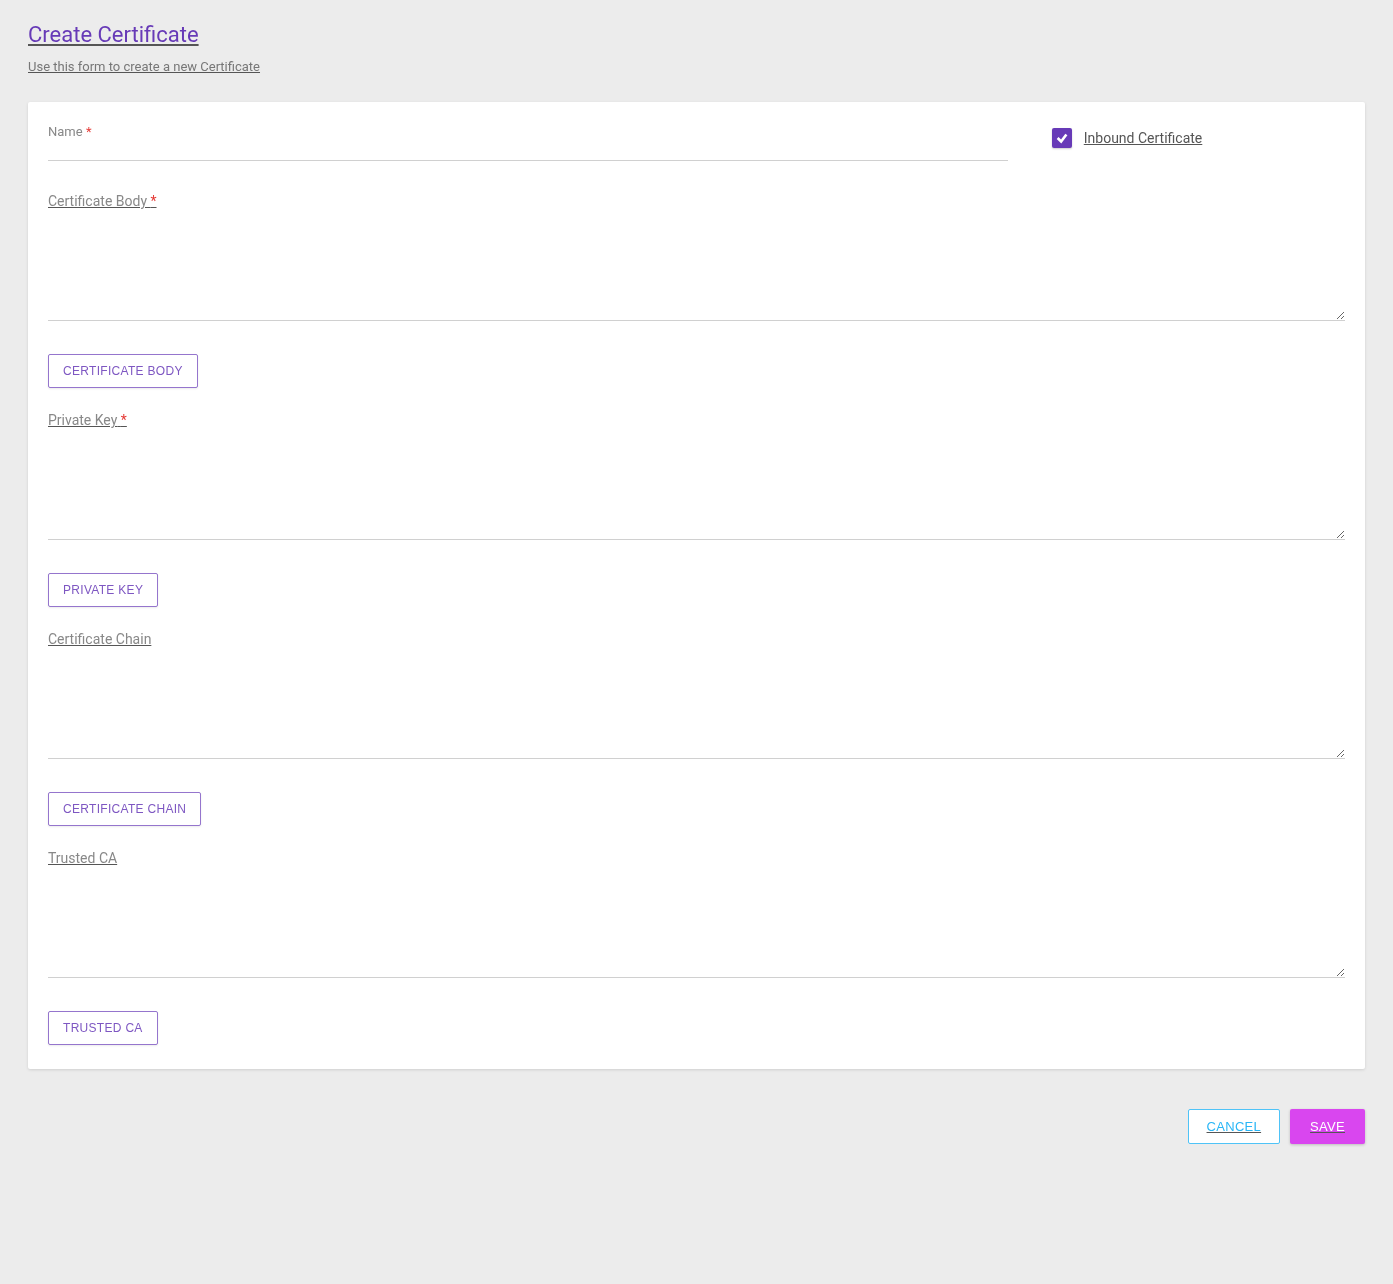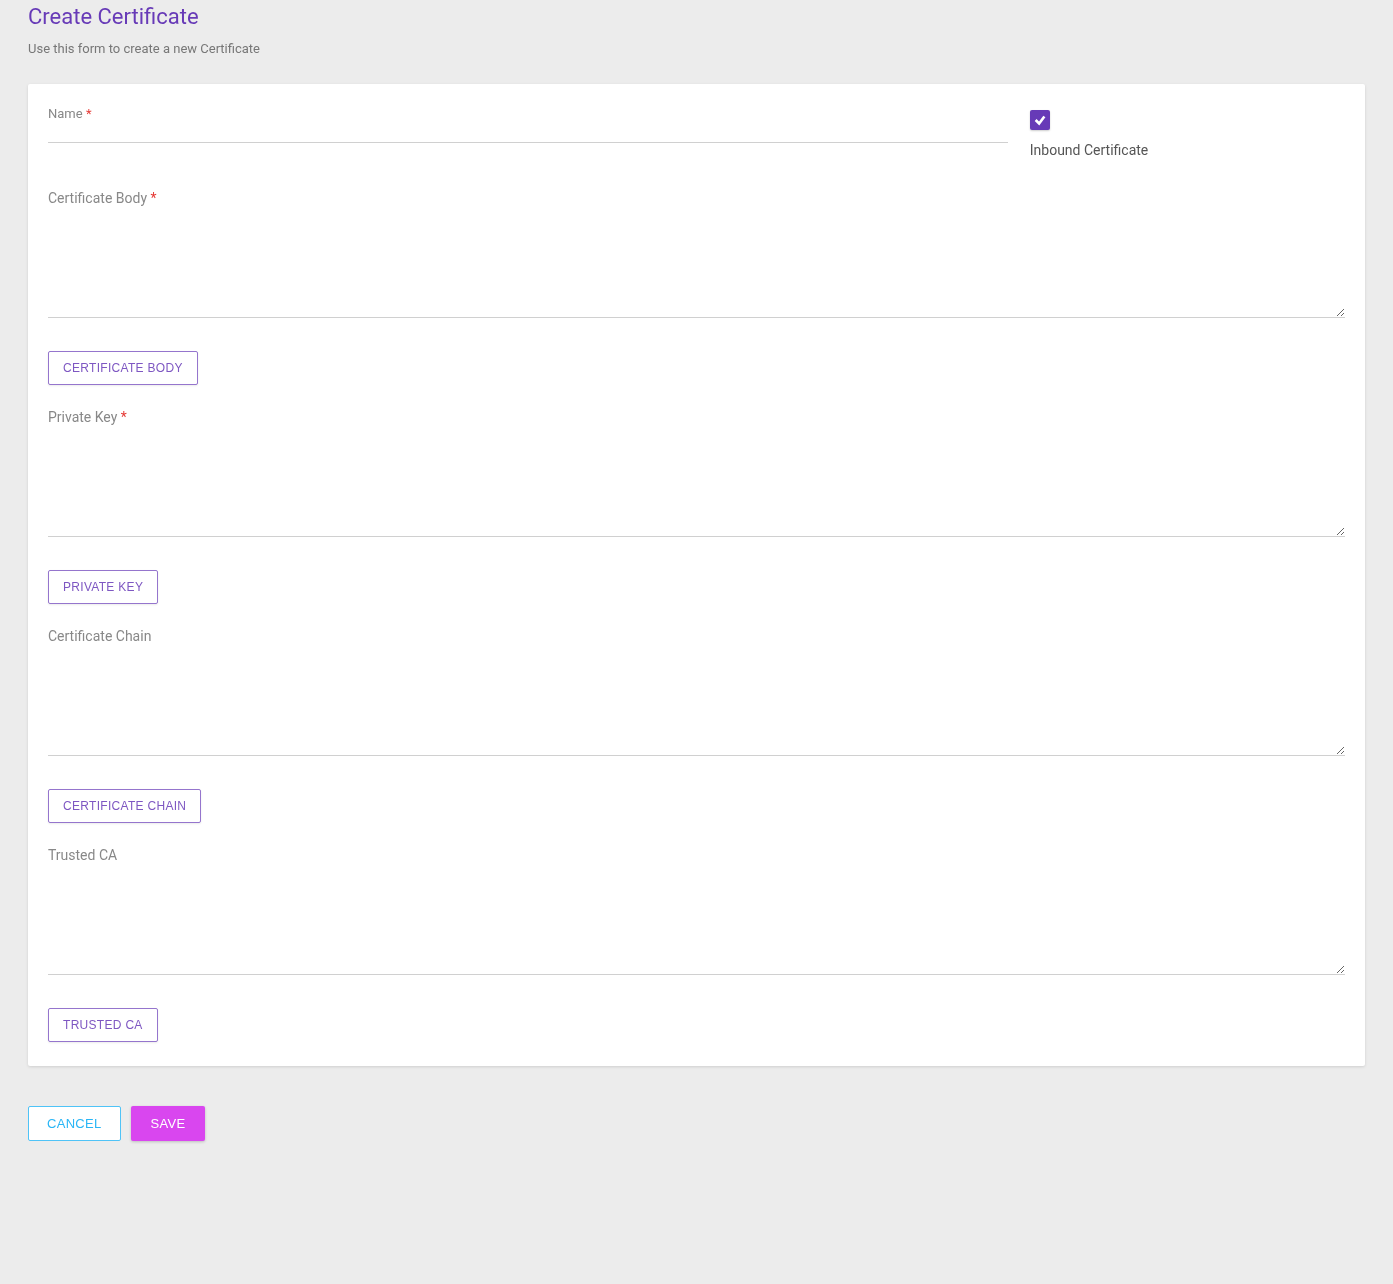--- a/index.html
+++ b/index.html
@@ -5,21 +5,22 @@
   * { box-sizing: border-box; }
   html, body {
     margin: 0;
     padding: 0;
     background: #ececec;
     font-family: -apple-system, BlinkMacSystemFont, "Segoe UI", Roboto, "Helvetica Neue", Arial, sans-serif;
     color: #555;
     font-size: 14px;
   }
   .page {
-    padding: 4px 28px 40px 28px;
+    padding: 22px 28px 40px 28px;
+    text-decoration: underline;
   }
   .page-title {
     font-size: 22px;
     font-weight: 400;
     color: #673ab7;
     margin: 0 0 6px 0;
   }
   .page-subtitle {
     font-size: 13px;
     color: #777;
@@ -27,21 +28,21 @@
   }
   .card {
     background: #fff;
     border-radius: 2px;
     box-shadow: 0 1px 3px rgba(0,0,0,0.12);
     padding: 24px 20px 24px 20px;
   }
   .top-row {
     display: flex;
     align-items: flex-start;
-    gap: 22px;
+    gap: 44px;
     margin-bottom: 32px;
   }
   .name-field-wrap {
     flex: 0 0 74%;
     position: relative;
   }
   .floating-label {
     position: absolute;
     left: 0;
     top: -2px;
@@ -56,23 +57,23 @@
     width: 100%;
     border: none;
     border-bottom: 1px solid #d0d0d0;
     padding: 14px 0 4px 0;
     font-size: 14px;
     outline: none;
     background: transparent;
   }
   .checkbox-wrap {
     display: flex;
+    align-items: center;
     gap: 12px;
     padding-top: 2px;
-    flex-direction: column;
   }
   .checkbox {
     width: 20px;
     height: 20px;
     background: #673ab7;
     border-radius: 2px;
     display: flex;
     align-items: center;
     justify-content: center;
     cursor: pointer;
@@ -123,20 +124,21 @@
     border-radius: 2px;
     cursor: pointer;
     text-transform: uppercase;
     box-shadow: 0 1px 2px rgba(0,0,0,0.08);
     margin-top: 12px;
     margin-bottom: 24px;
   }
   .outline-btn:last-child { margin-bottom: 0; }
   .footer-actions {
     display: flex;
+    justify-content: flex-end;
     gap: 10px;
     margin-top: 40px;
   }
   .btn-cancel {
     border: 1px solid #4fc3f7;
     color: #29b6f6;
     background: #fff;
     padding: 9px 18px;
     font-size: 13px;
     border-radius: 2px;

